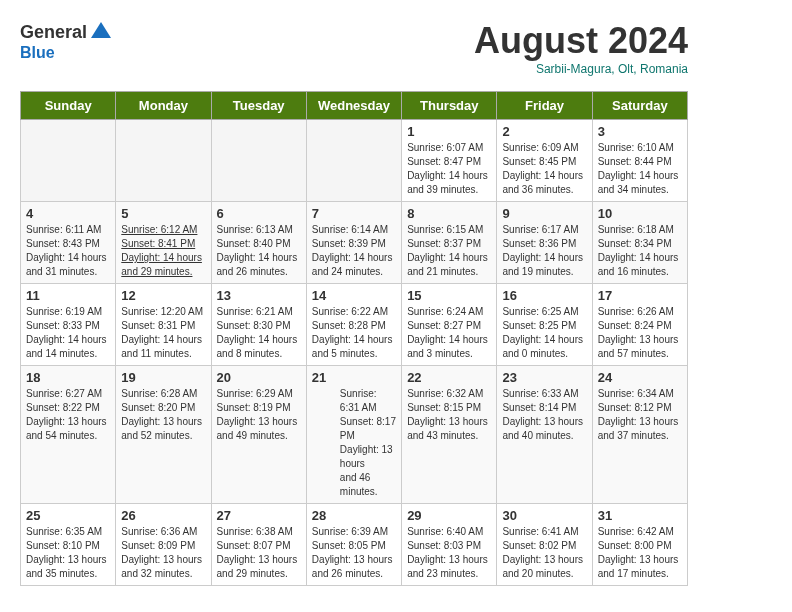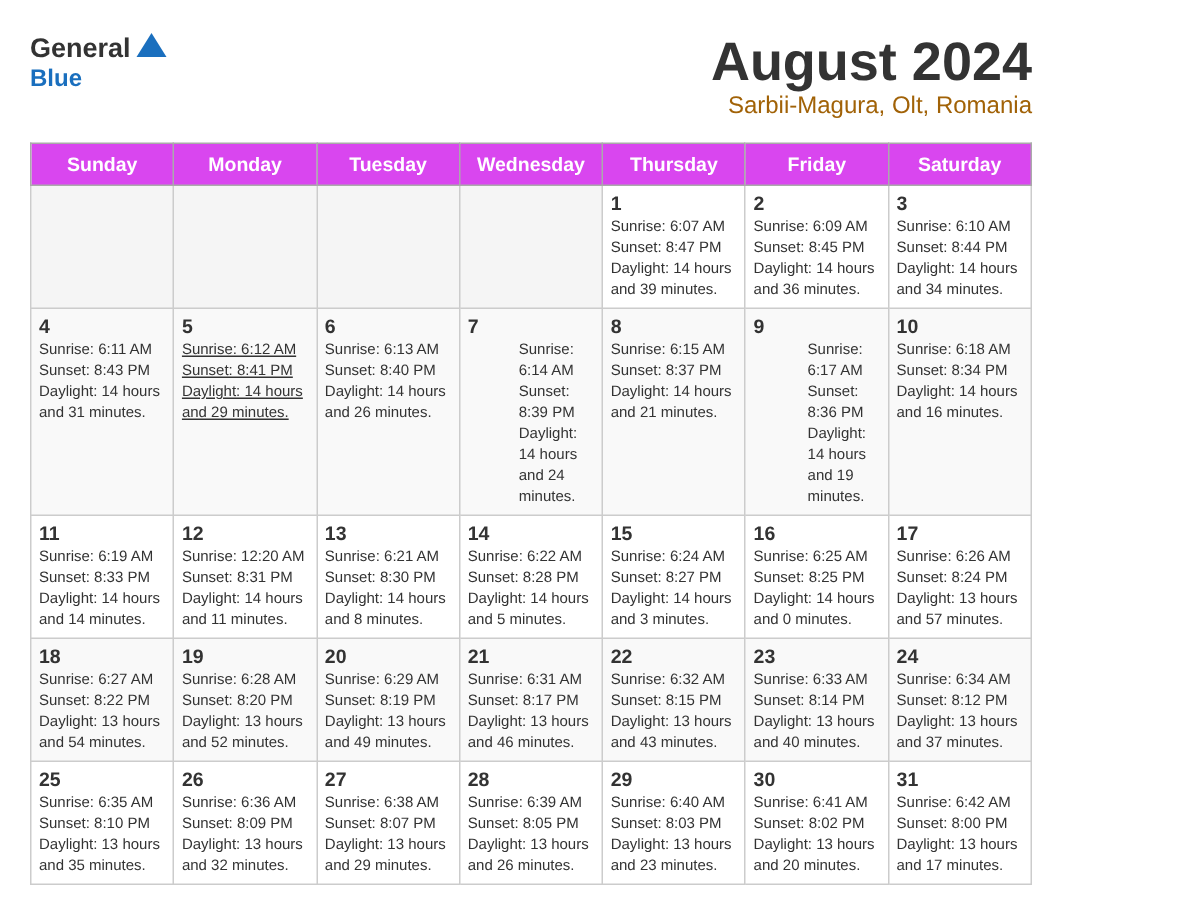--- a/index.html
+++ b/index.html
@@ -45,29 +45,29 @@
     }
     .title-block {
       text-align: right;
     }
     .month-year {
       font-size: 36px;
       font-weight: bold;
       color: #333;
     }
     .location {
-      font-size: 16px;
-      color: #a16207;
+      font-size: 12px;
+      color: #0f766e;
     }
     .calendar {
       width: 100%;
       border-collapse: collapse;
     }
     .calendar th {
-      background: #d946ef;
+      background: #4d7c0f;
       color: #fff;
       text-align: center;
       padding: 6px 4px;
       font-size: 13px;
       border: 1px solid #aaa;
     }
     .calendar td {
       border: 1px solid #ccc;
       vertical-align: top;
       padding: 4px 5px;
@@ -171,35 +171,35 @@
           </td>
           <td>
             <div class="day-num">6</div>
             <div class="cell-text" style="white-space: pre-line;">Sunrise: 6:13 AM
 Sunset: 8:40 PM
 Daylight: 14 hours
 and 26 minutes.</div>
           </td>
           <td>
             <div class="day-num">7</div>
-            <div class="cell-text" style="white-space: pre-line; margin-left: 34px;">Sunrise: 6:14 AM
+            <div class="cell-text" style="white-space: pre-line;">Sunrise: 6:14 AM
 Sunset: 8:39 PM
 Daylight: 14 hours
 and 24 minutes.</div>
           </td>
           <td>
             <div class="day-num">8</div>
             <div class="cell-text" style="white-space: pre-line;">Sunrise: 6:15 AM
 Sunset: 8:37 PM
 Daylight: 14 hours
 and 21 minutes.</div>
           </td>
           <td>
             <div class="day-num">9</div>
-            <div class="cell-text" style="white-space: pre-line; margin-left: 36px;">Sunrise: 6:17 AM
+            <div class="cell-text" style="white-space: pre-line;">Sunrise: 6:17 AM
 Sunset: 8:36 PM
 Daylight: 14 hours
 and 19 minutes.</div>
           </td>
           <td>
             <div class="day-num">10</div>
             <div class="cell-text" style="white-space: pre-line;">Sunrise: 6:18 AM
 Sunset: 8:34 PM
 Daylight: 14 hours
 and 16 minutes.</div>
@@ -273,21 +273,21 @@
           </td>
           <td>
             <div class="day-num">20</div>
             <div class="cell-text" style="white-space: pre-line;">Sunrise: 6:29 AM
 Sunset: 8:19 PM
 Daylight: 13 hours
 and 49 minutes.</div>
           </td>
           <td>
             <div class="day-num">21</div>
-            <div class="cell-text" style="white-space: pre-line;">Sunrise: 6:31 AM
+            <div class="cell-text" style="white-space: pre-line; margin-left: 28px;">Sunrise: 6:31 AM
 Sunset: 8:17 PM
 Daylight: 13 hours
 and 46 minutes.</div>
           </td>
           <td>
             <div class="day-num">22</div>
             <div class="cell-text" style="white-space: pre-line;">Sunrise: 6:32 AM
 Sunset: 8:15 PM
 Daylight: 13 hours
 and 43 minutes.</div>

